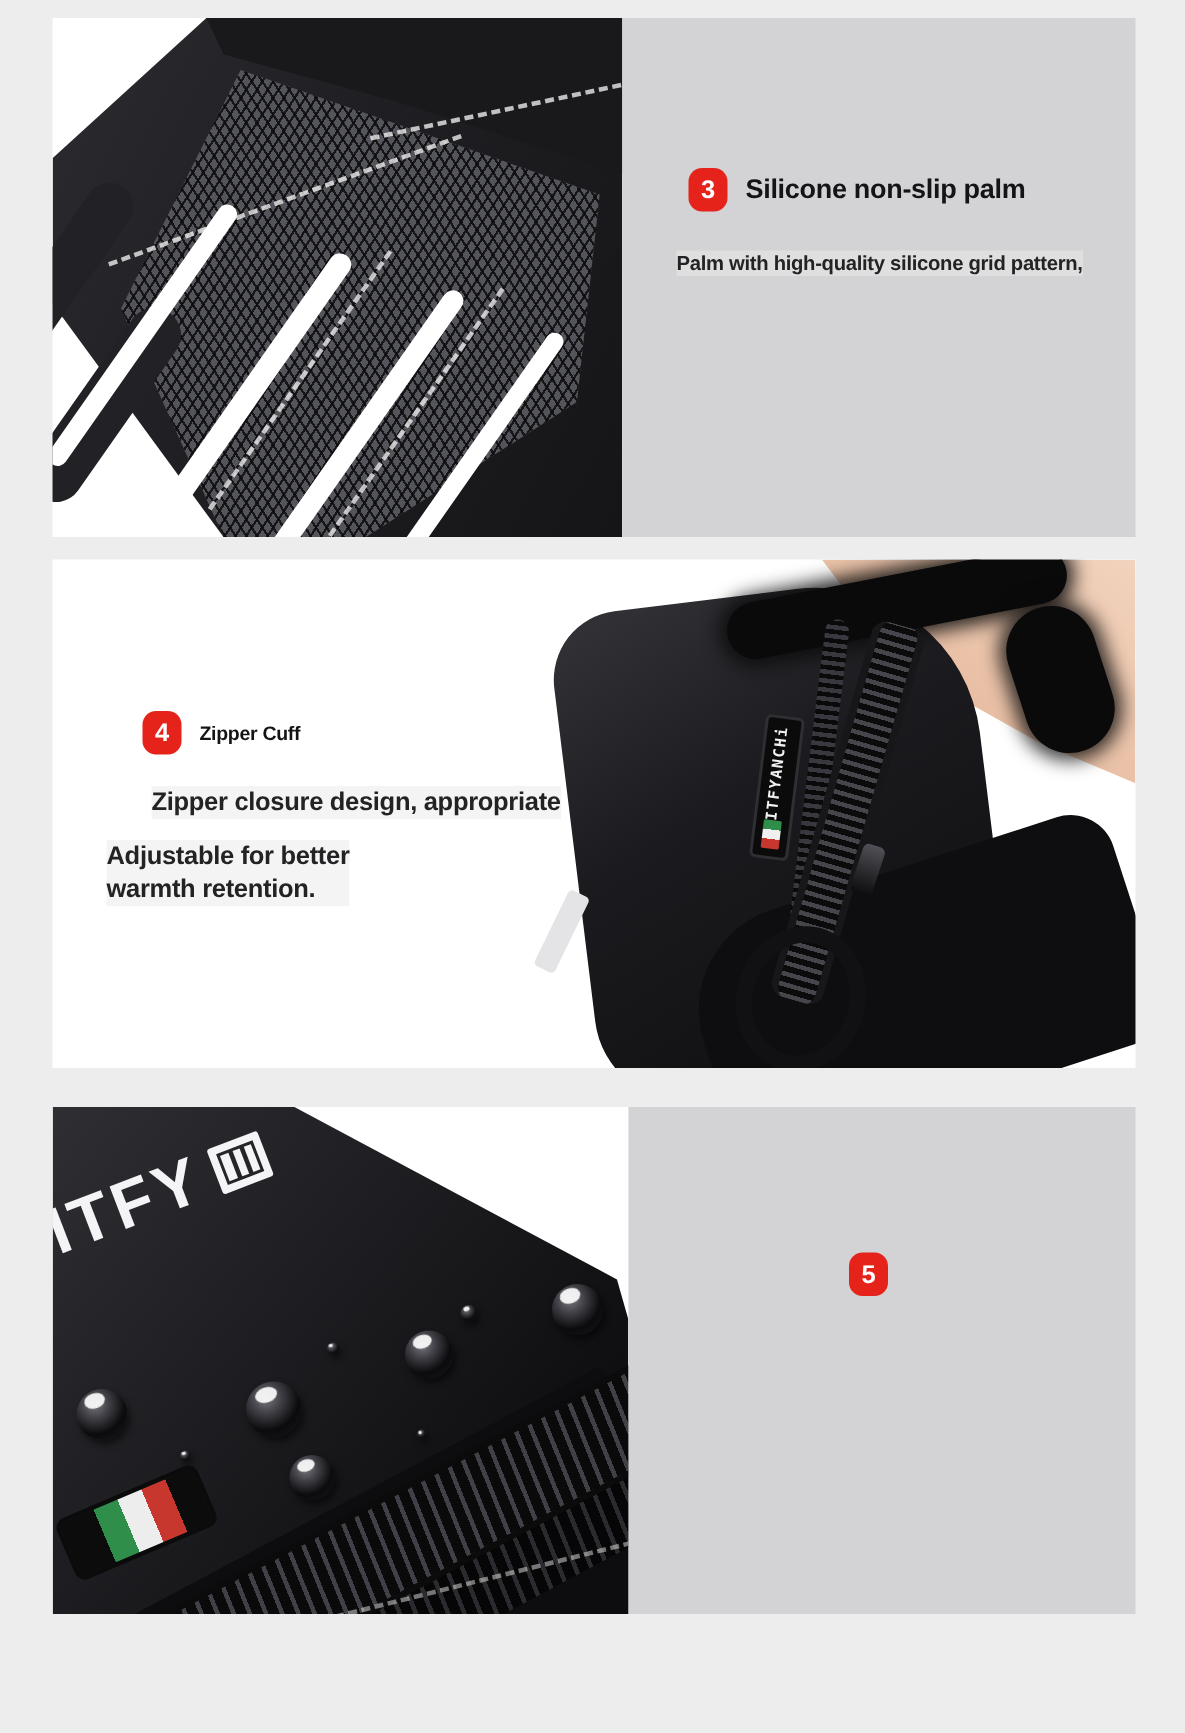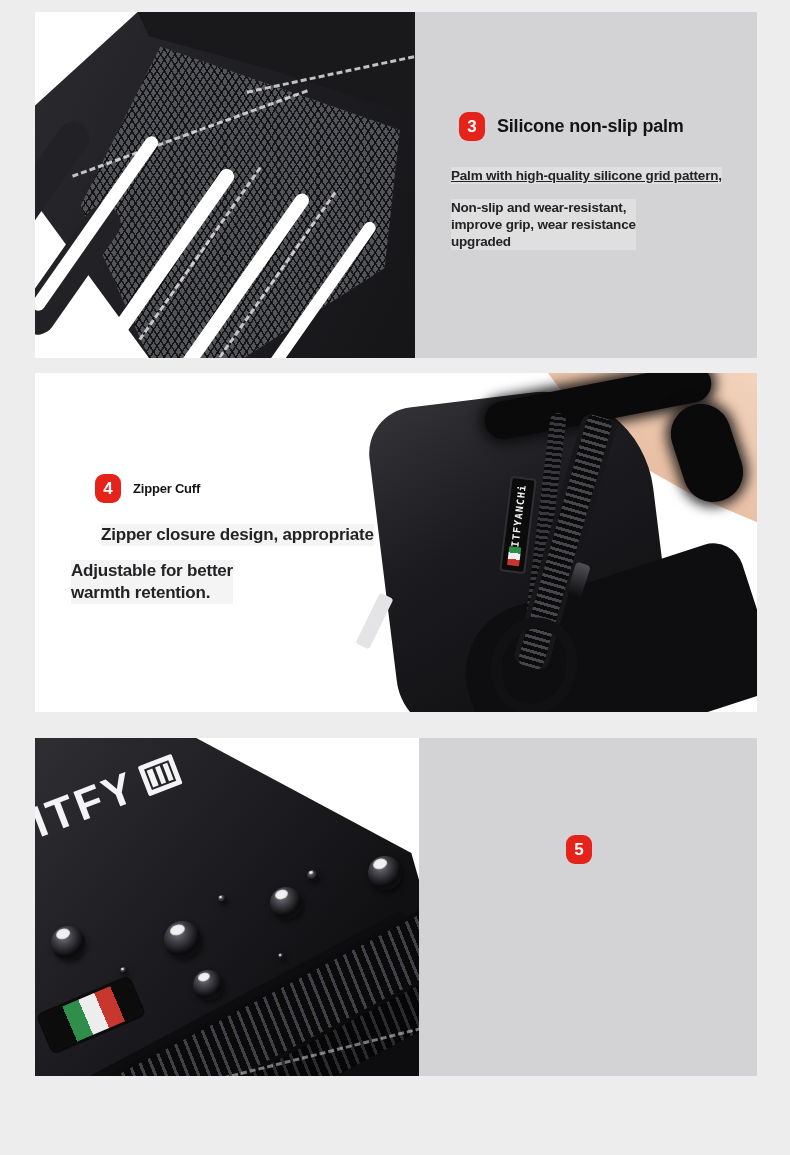--- a/index.html
+++ b/index.html
@@ -31,21 +31,21 @@
   h2{margin:0;font-weight:700;font-size:18px;line-height:1.2;color:#141416;letter-spacing:-0.2px;}
   #s2 h2,#s3 h2{font-size:13px;}
 
   .para{
     position:absolute;margin:0;font-weight:700;color:#232325;
     white-space:pre-line;letter-spacing:-0.2px;
   }
   .hl-w{background:rgba(255,255,255,.28);}
   .hl-g{background:rgba(0,0,0,.045);}
   #s1 .para{font-size:13.5px;line-height:17px;}
-  #s1 .pp1{left:36px;top:155px;text-decoration:underline;}
+  #s1 .pp1{left:36px;top:155px;}
   #s1 .pp2{left:36px;top:187px;}
   #s2 .para{font-size:17px;line-height:22px;}
   #s2 .pp1{left:66px;top:151px;}
   #s2 .pp2{left:36px;top:187px;}
   #s3 .para{left:8px;right:22px;top:146px;text-align:center;font-size:16px;line-height:21px;}
 
   
   #photo1{position:absolute;left:0;top:0;width:380px;height:346px;background:#fff;overflow:hidden;}
   .p1-glove{position:absolute;inset:0;
     background:linear-gradient(118deg,#2c2c30 0%,#202024 40%,#151518 100%);
@@ -155,23 +155,20 @@
     <div class="fgap g2"></div>
     <div class="fgap g3"></div>
     <div class="fgap g4"></div>
   </div>
   <div class="panel">
     <div class="head">
       <span class="badge">3</span>
       <h2>Silicone non-slip palm</h2>
     </div>
     <p class="para pp1 hl-w">Palm with high-quality silicone grid pattern,</p>
-    <p class="para pp2 hl-w">Non-slip and wear-resistant,
-improve grip, wear resistance
-upgraded</p>
   </div>
 </section>
 
 <section class="card" id="s2">
   <div class="textzone">
     <div class="head">
       <span class="badge">4</span>
       <h2>Zipper Cuff</h2>
     </div>
     <p class="para pp1 hl-g">Zipper closure design, appropriate</p>

